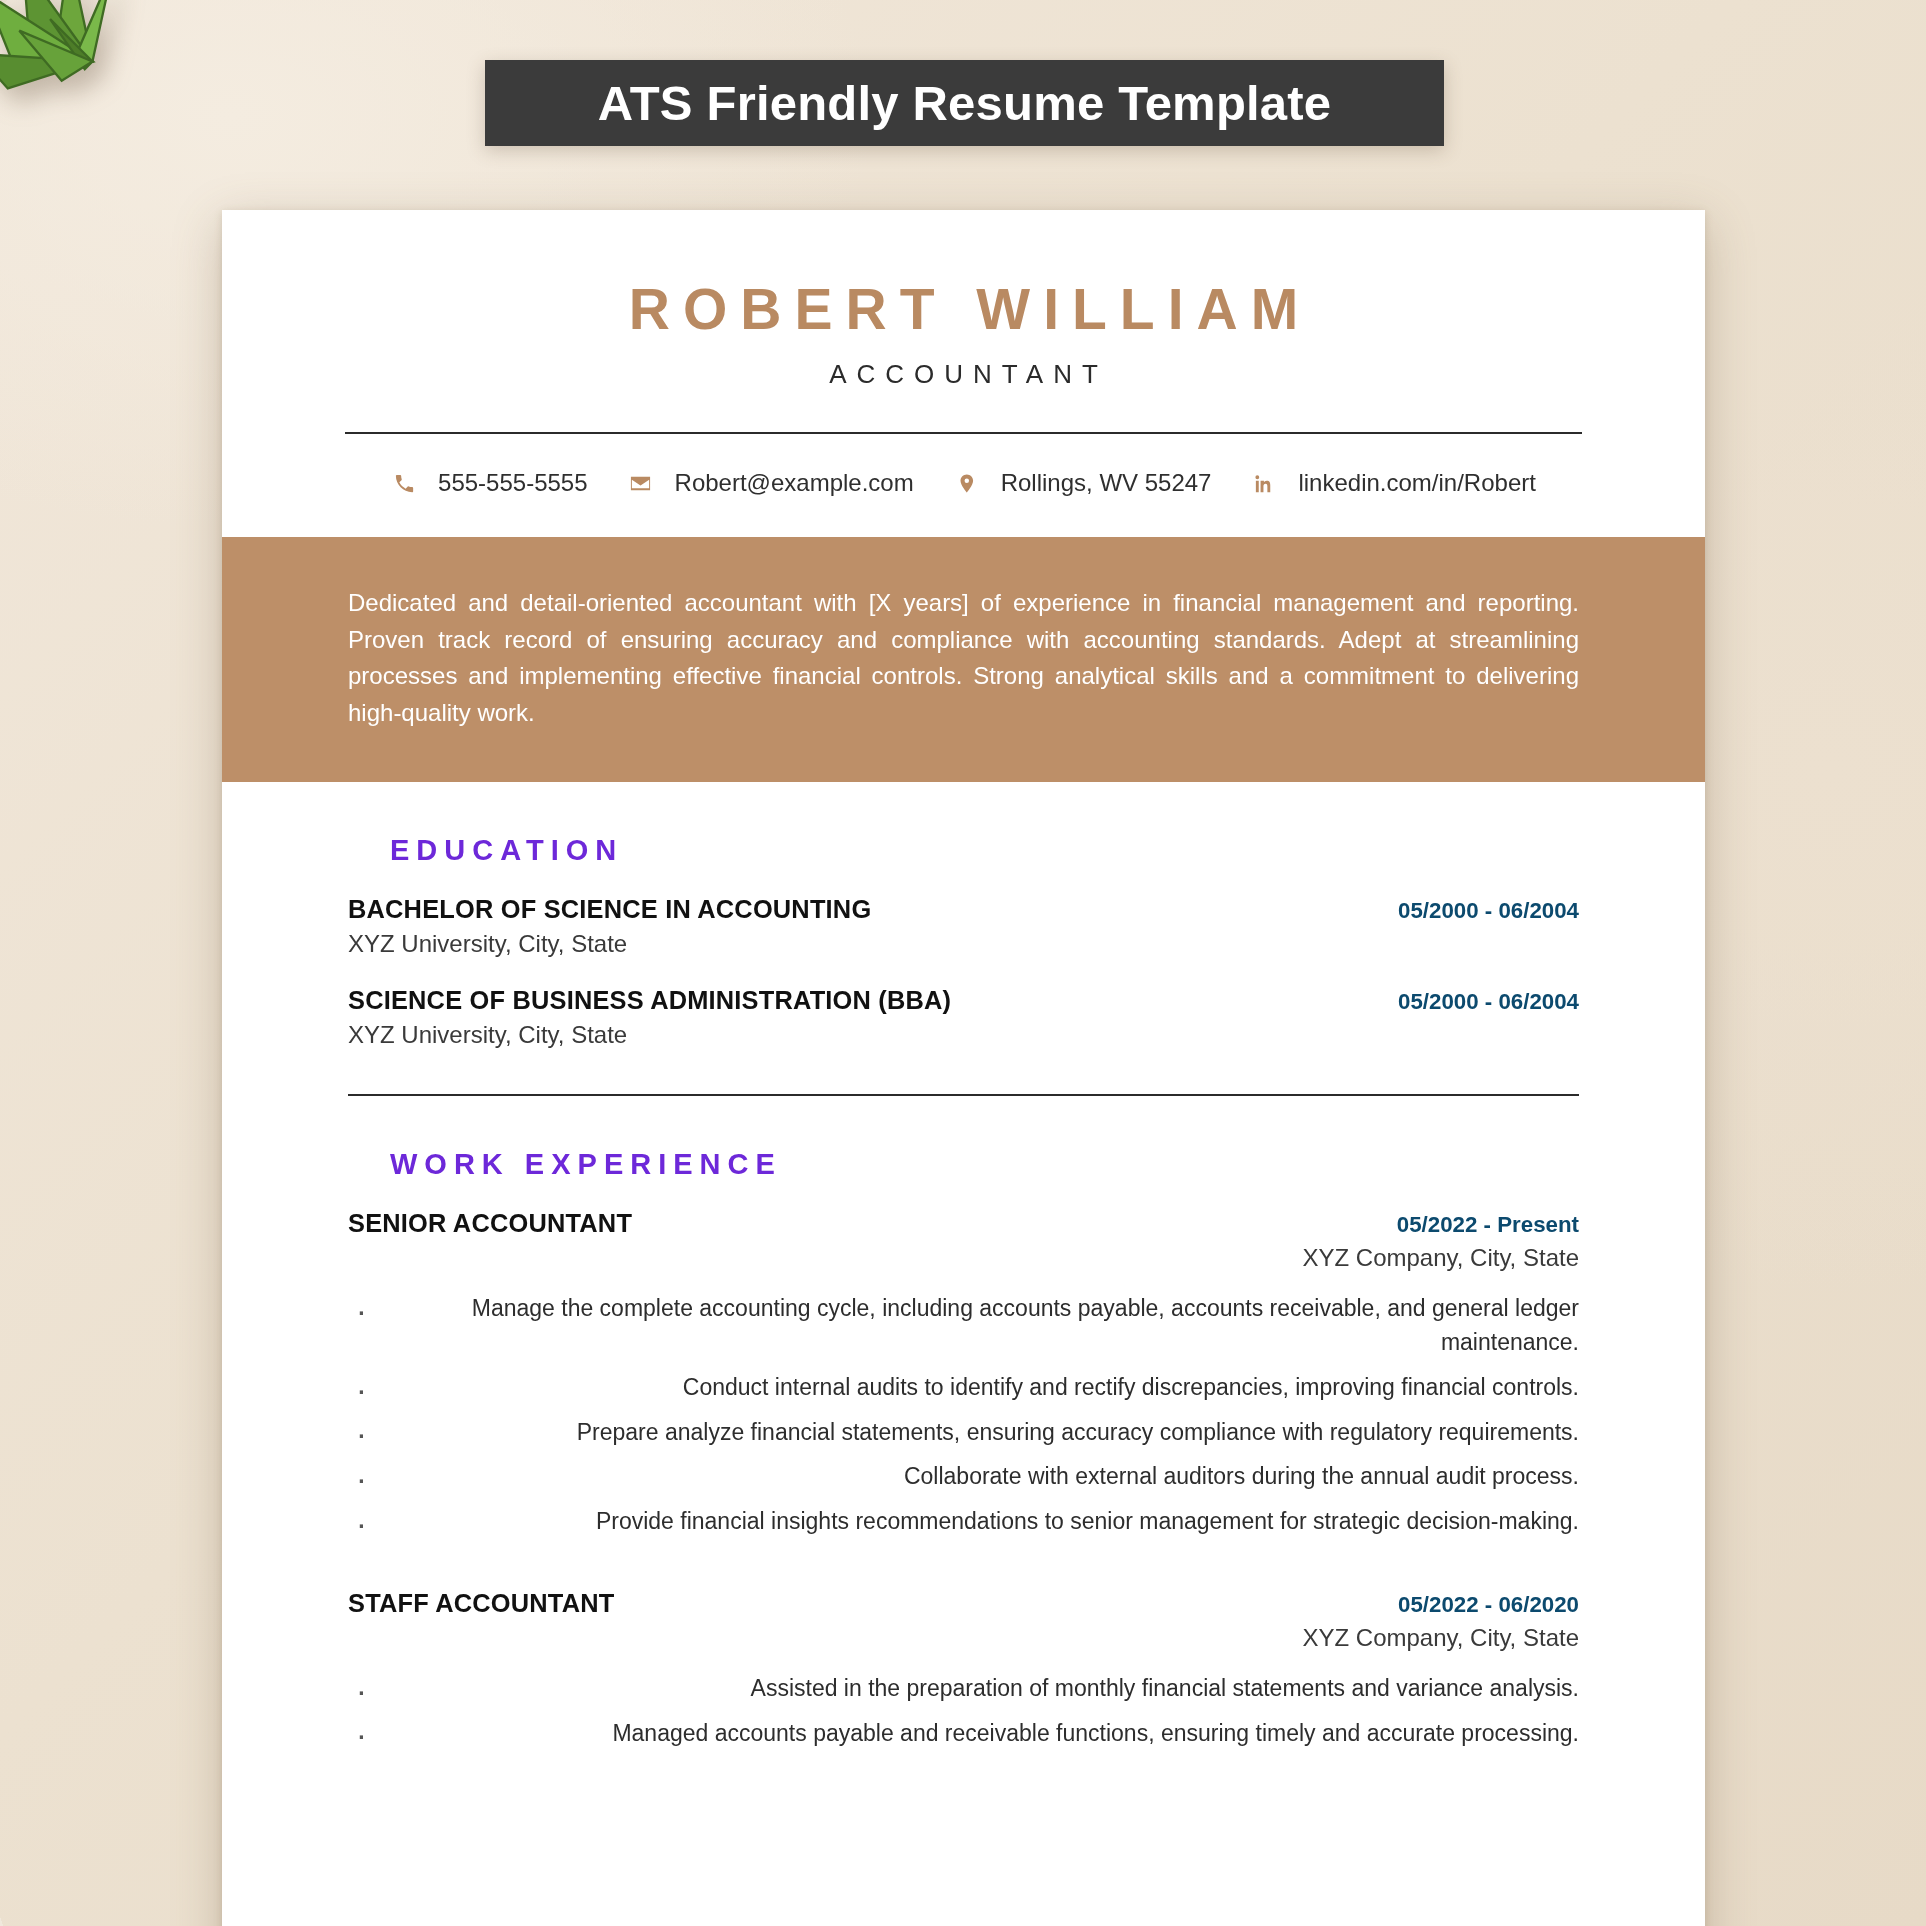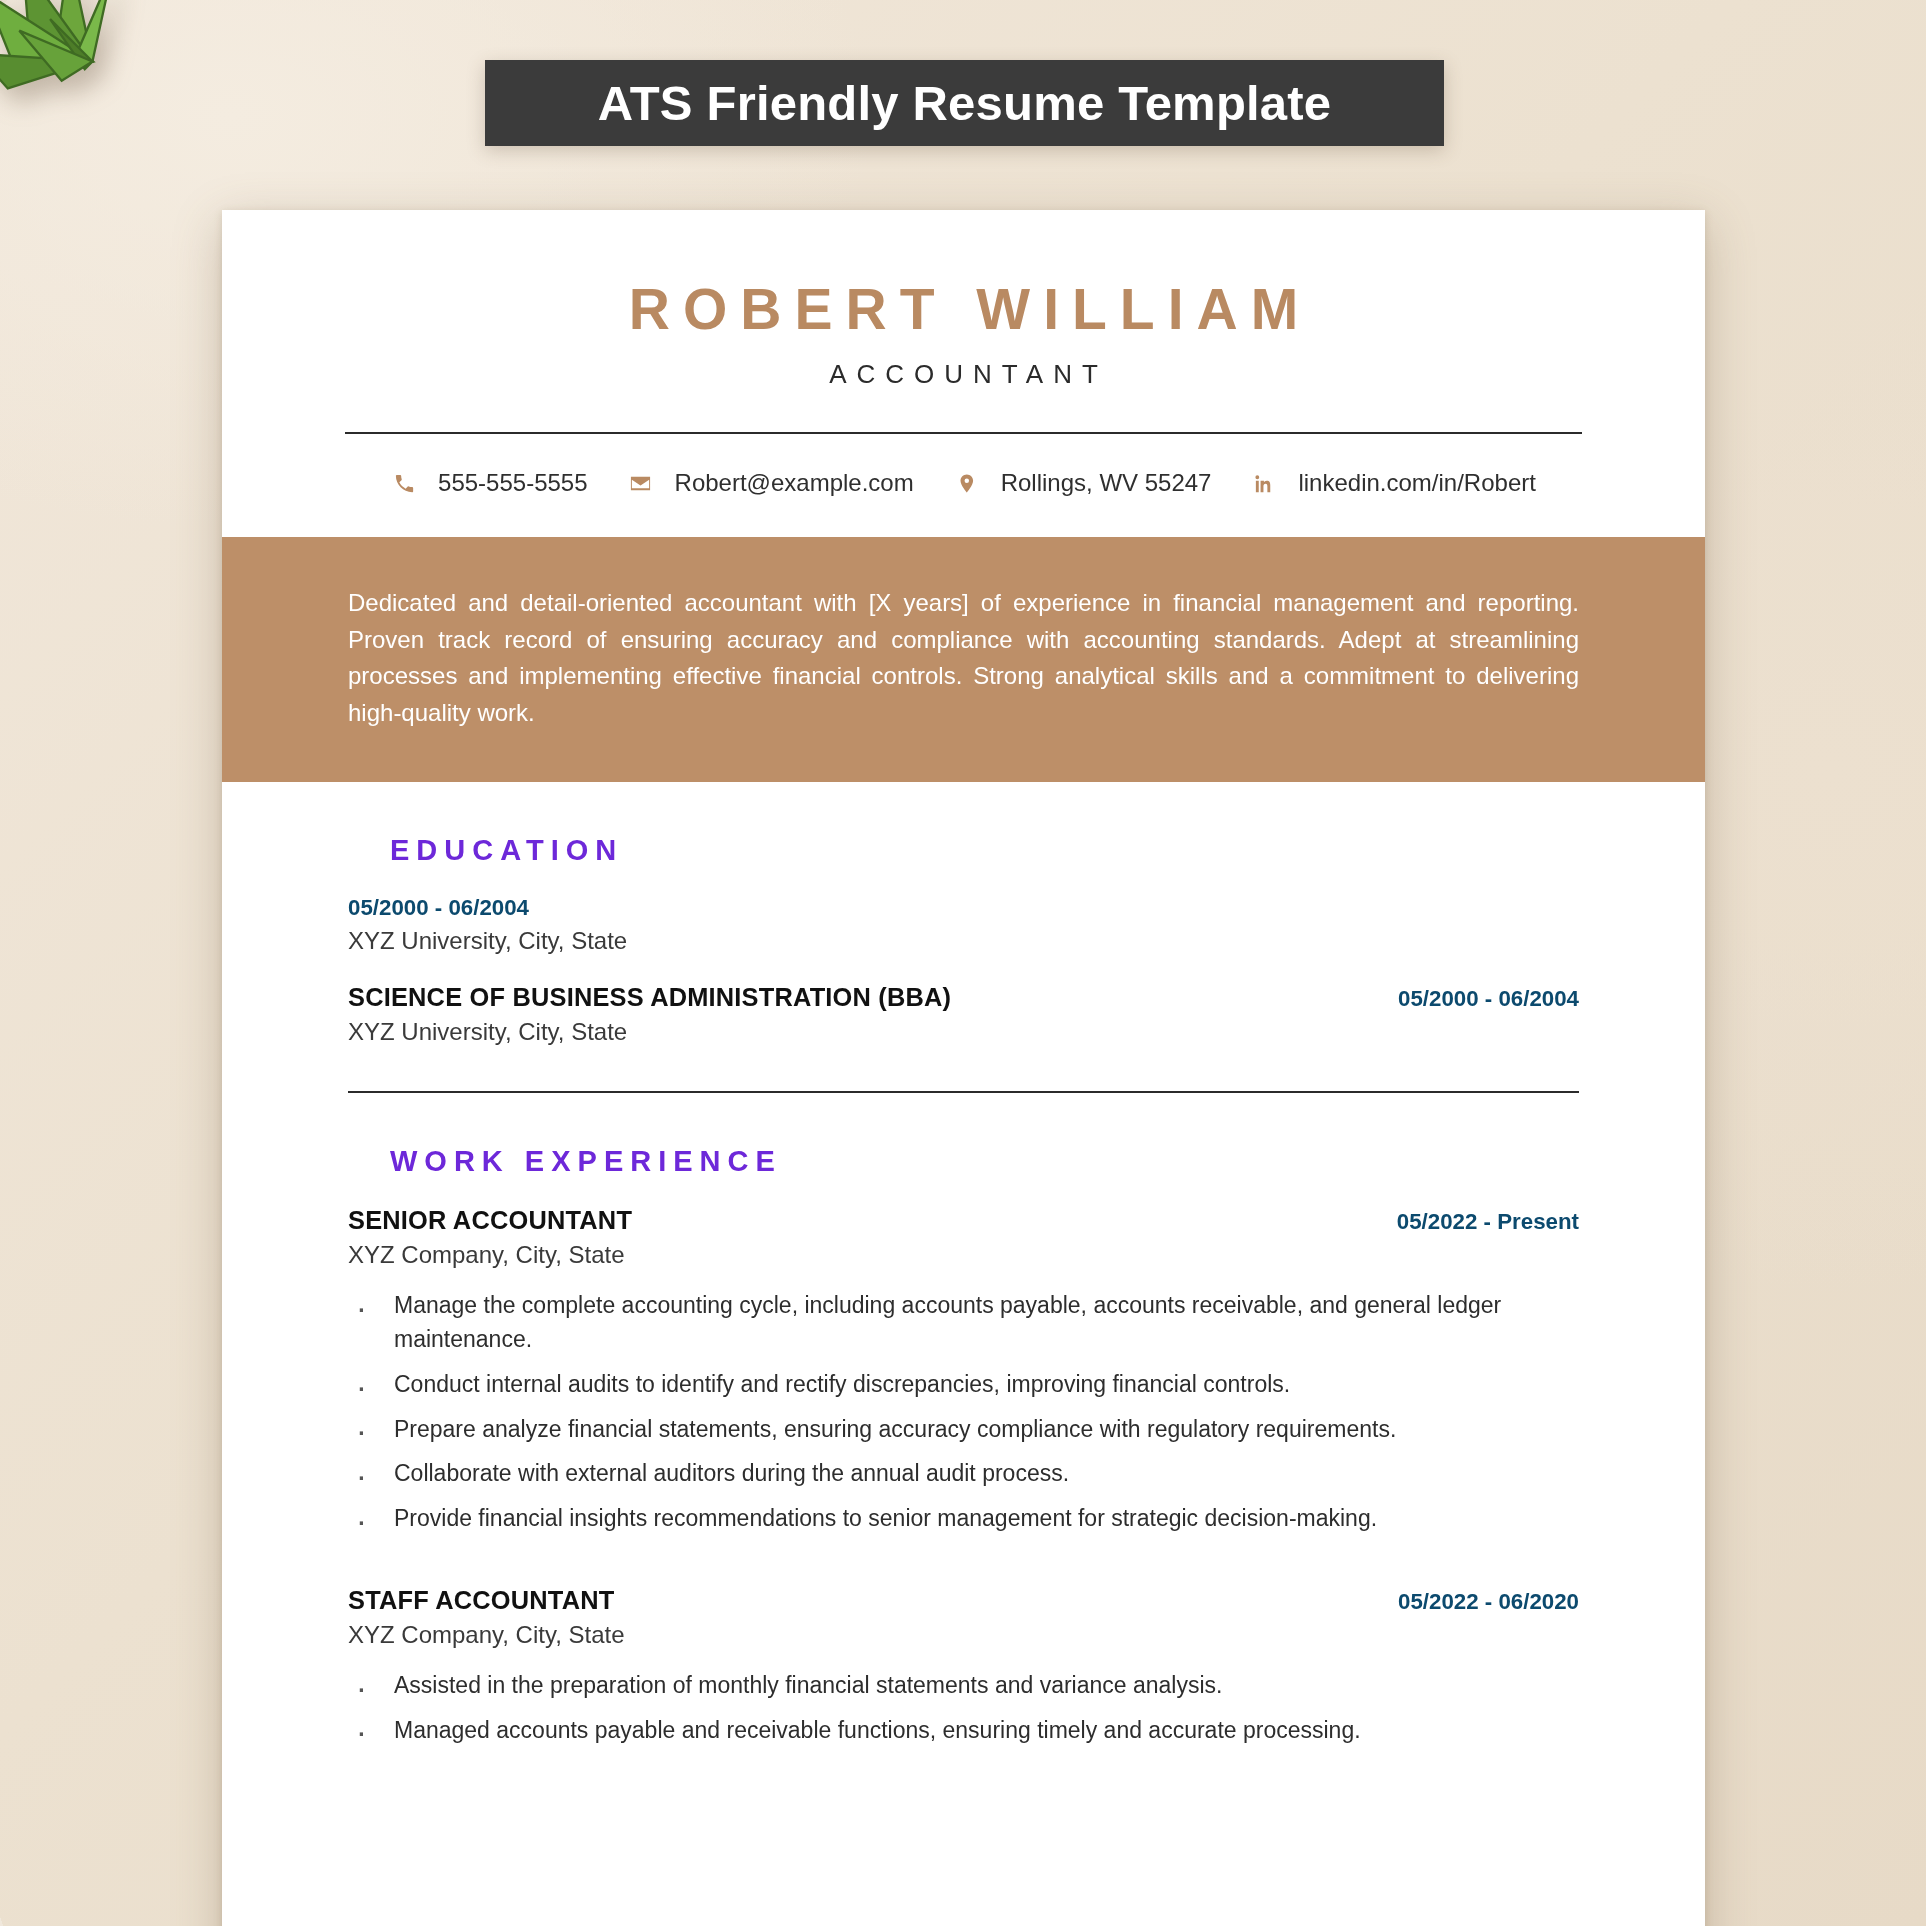--- a/index.html
+++ b/index.html
@@ -203,21 +203,21 @@
     margin-bottom: 10.8px;
   }
   .bullets li::before {
     content: "\00B7";
     position: absolute;
     left: 7.7px;
     top: -6.2px;
     font-size: 34px;
     color: #555;
   }
-  .entry-block { margin-top: 34px; }
+  .entry-block { margin-top: 34px; text-align: right; }
 </style>
 </head>
 <body>
 
 <div class="bg"></div>
 
 <svg class="plant" viewBox="0 0 330 330">
   <g fill="#5f9136" stroke="#3f6b23" stroke-width="3">
     <path d="M150 150 L120 10 L100 150 Z" fill="#6da63c"></path>
     <path d="M150 150 L60 25 L70 150 Z" fill="#5d9433"></path>
@@ -280,20 +280,21 @@
   </div>
 
   <div class="summary">Dedicated and detail-oriented accountant with [X years] of experience in financial management and reporting. Proven track record of ensuring accuracy and compliance with accounting standards. Adept at streamlining processes and implementing effective financial controls. Strong analytical skills and a commitment to delivering high-quality work.</div>
 
   <div class="body">
 
     <div class="sec-title">EDUCATION</div>
 
     <div class="entry">
       <div class="entry-row">
+        <div class="entry-title">BACHELOR OF SCIENCE IN ACCOUNTING</div>
         <div class="entry-date">05/2000 - 06/2004</div>
       </div>
       <div class="entry-sub">XYZ University, City, State</div>
     </div>
 
     <div class="entry">
       <div class="entry-row">
         <div class="entry-title">SCIENCE OF BUSINESS ADMINISTRATION (BBA)</div>
         <div class="entry-date">05/2000 - 06/2004</div>
       </div>

